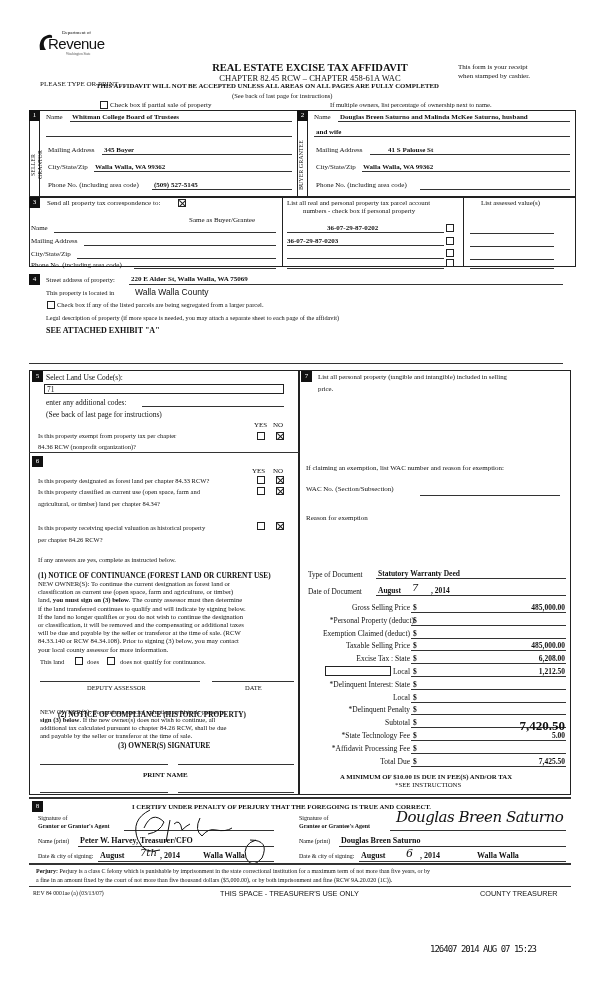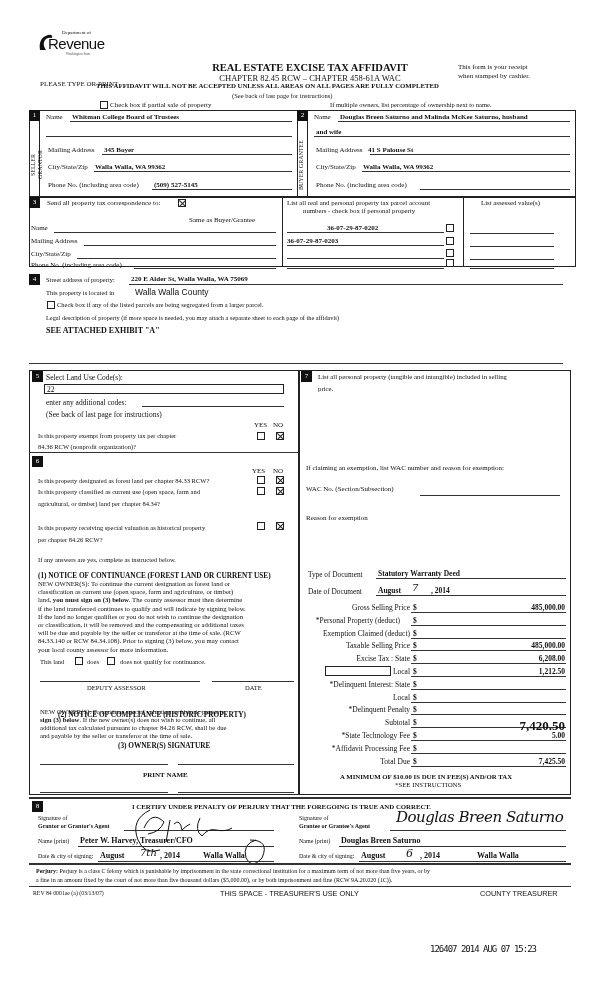--- a/index.html
+++ b/index.html
@@ -63,21 +63,21 @@
 
 <div class="sec-num" style="left:297px;top:110px;">2</div>
 <div class="abs" style="left:297px;top:121px;width:11px;height:76px;border-right:1px solid #222;"></div>
 <div class="vlabel" style="left:298px;top:140px;width:10px;height:50px;">BUYER GRANTEE</div>
 <div class="row" style="left:314px;top:113px;">Name</div>
 <div class="row b" style="left:340px;top:113px;">Douglas Breen Saturno and Malinda McKee Saturno, husband</div>
 <div class="line" style="left:338px;top:121px;width:232px;"></div>
 <div class="row b" style="left:316px;top:128px;">and wife</div>
 <div class="line" style="left:314px;top:136px;width:256px;"></div>
 <div class="row" style="left:316px;top:146px;">Mailing Address</div>
-<div class="row b" style="left:368px;top:146px;">41 S Palouse St</div>
+<div class="row b" style="left:388px;top:146px;">41 S Palouse St</div>
 <div class="line" style="left:370px;top:154px;width:200px;"></div>
 <div class="row" style="left:316px;top:163px;">City/State/Zip</div>
 <div class="row b" style="left:363px;top:163px;">Walla Walla, WA  99362</div>
 <div class="line" style="left:362px;top:171px;width:208px;"></div>
 <div class="row" style="left:316px;top:181px;">Phone No. (including area code)</div>
 <div class="row b" style="left:422px;top:181px;"></div>
 <div class="line" style="left:420px;top:189px;width:150px;"></div>
 
 <div class="box" style="left:29px;top:197px;width:547px;height:70px;"></div>
 <div class="abs" style="left:282px;top:197px;width:1px;height:70px;background:#222;"></div>
@@ -128,21 +128,21 @@
 <div class="row" style="left:46px;top:314px;font-size:6.3px;">Legal description of property (if more space is needed, you may attach a separate sheet to each page of the affidavit)</div>
 <div class="row b" style="left:46px;top:326px;font-size:8px;">SEE ATTACHED EXHIBIT "A"</div>
 <div class="line" style="left:29px;top:363px;width:534px;"></div>
 
 <div class="box" style="left:29px;top:370px;width:270px;height:425px;"></div>
 <div class="box" style="left:299px;top:370px;width:272px;height:425px;"></div>
 
 <div class="sec-num" style="left:32px;top:371px;">5</div>
 <div class="row" style="left:46px;top:373px;font-size:7.5px;">Select Land Use Code(s):</div>
 <div class="box" style="left:44px;top:384px;width:240px;height:10px;border-width:1.5px;"></div>
-<div class="row" style="left:47px;top:385px;font-size:7.5px;">22</div>
+<div class="row" style="left:47px;top:385px;font-size:7.5px;">71</div>
 <div class="row" style="left:46px;top:398px;font-size:7.5px;">enter any additional codes:</div>
 <div class="line" style="left:142px;top:406px;width:142px;"></div>
 <div class="row" style="left:46px;top:410px;font-size:7.5px;">(See back of last page for instructions)</div>
 <div class="row" style="left:254px;top:421px;">YES</div>
 <div class="row" style="left:273px;top:421px;">NO</div>
 <div class="row" style="left:38px;top:432px;font-size:6.5px;">Is this property exempt from property tax per chapter</div>
 <div class="row" style="left:38px;top:443px;font-size:6.5px;">84.36 RCW (nonprofit organization)?</div>
 <div class="cb" style="left:257px;top:432px;"></div>
 <div class="cb x" style="left:276px;top:432px;"></div>
 
@@ -214,21 +214,21 @@
 <div class="row b" style="left:378px;top:586px;font-size:7.5px;">August</div>
 <div class="row" style="left:412px;top:582px;font-size:10px;font-family:'DejaVu Serif',serif;font-style:italic;">7</div>
 <div class="row b" style="left:431px;top:586px;font-size:7.5px;">, 2014</div>
 <div class="line" style="left:376px;top:595px;width:190px;"></div>
 
 <div id="fin-rows">
     <div class="fin-label" style="left: 300px; width: 110px; top: 603px;">Gross Selling Price</div>
     <div class="dollar" style="left: 413px; top: 603px;">$</div>
     <div class="line" style="left: 411px; width: 155px; top: 612px;"></div>
     <div class="amt" style="left: 430px; width: 135px; top: 603px; font-size: 7.5px;">485,000.00</div>
-    <div class="fin-label" style="left: 300px; width: 100px; top: 616px;">*Personal Property (deduct)</div>
+    <div class="fin-label" style="left: 300px; width: 114px; top: 616px;">*Personal Property (deduct)</div>
     <div class="dollar" style="left: 413px; top: 616px;">$</div>
     <div class="line" style="left: 411px; width: 155px; top: 625px;"></div>
     <div class="amt" style="left: 430px; width: 135px; top: 616px; font-size: 7.5px;"></div>
     <div class="fin-label" style="left: 300px; width: 110px; top: 629px;">Exemption Claimed (deduct)</div>
     <div class="dollar" style="left: 413px; top: 629px;">$</div>
     <div class="line" style="left: 411px; width: 155px; top: 638px;"></div>
     <div class="amt" style="left: 430px; width: 135px; top: 629px; font-size: 7.5px;"></div>
     <div class="fin-label" style="left: 300px; width: 110px; top: 641px;">Taxable Selling Price</div>
     <div class="dollar" style="left: 413px; top: 641px;">$</div>
     <div class="line" style="left: 411px; width: 155px; top: 650px;"></div>

